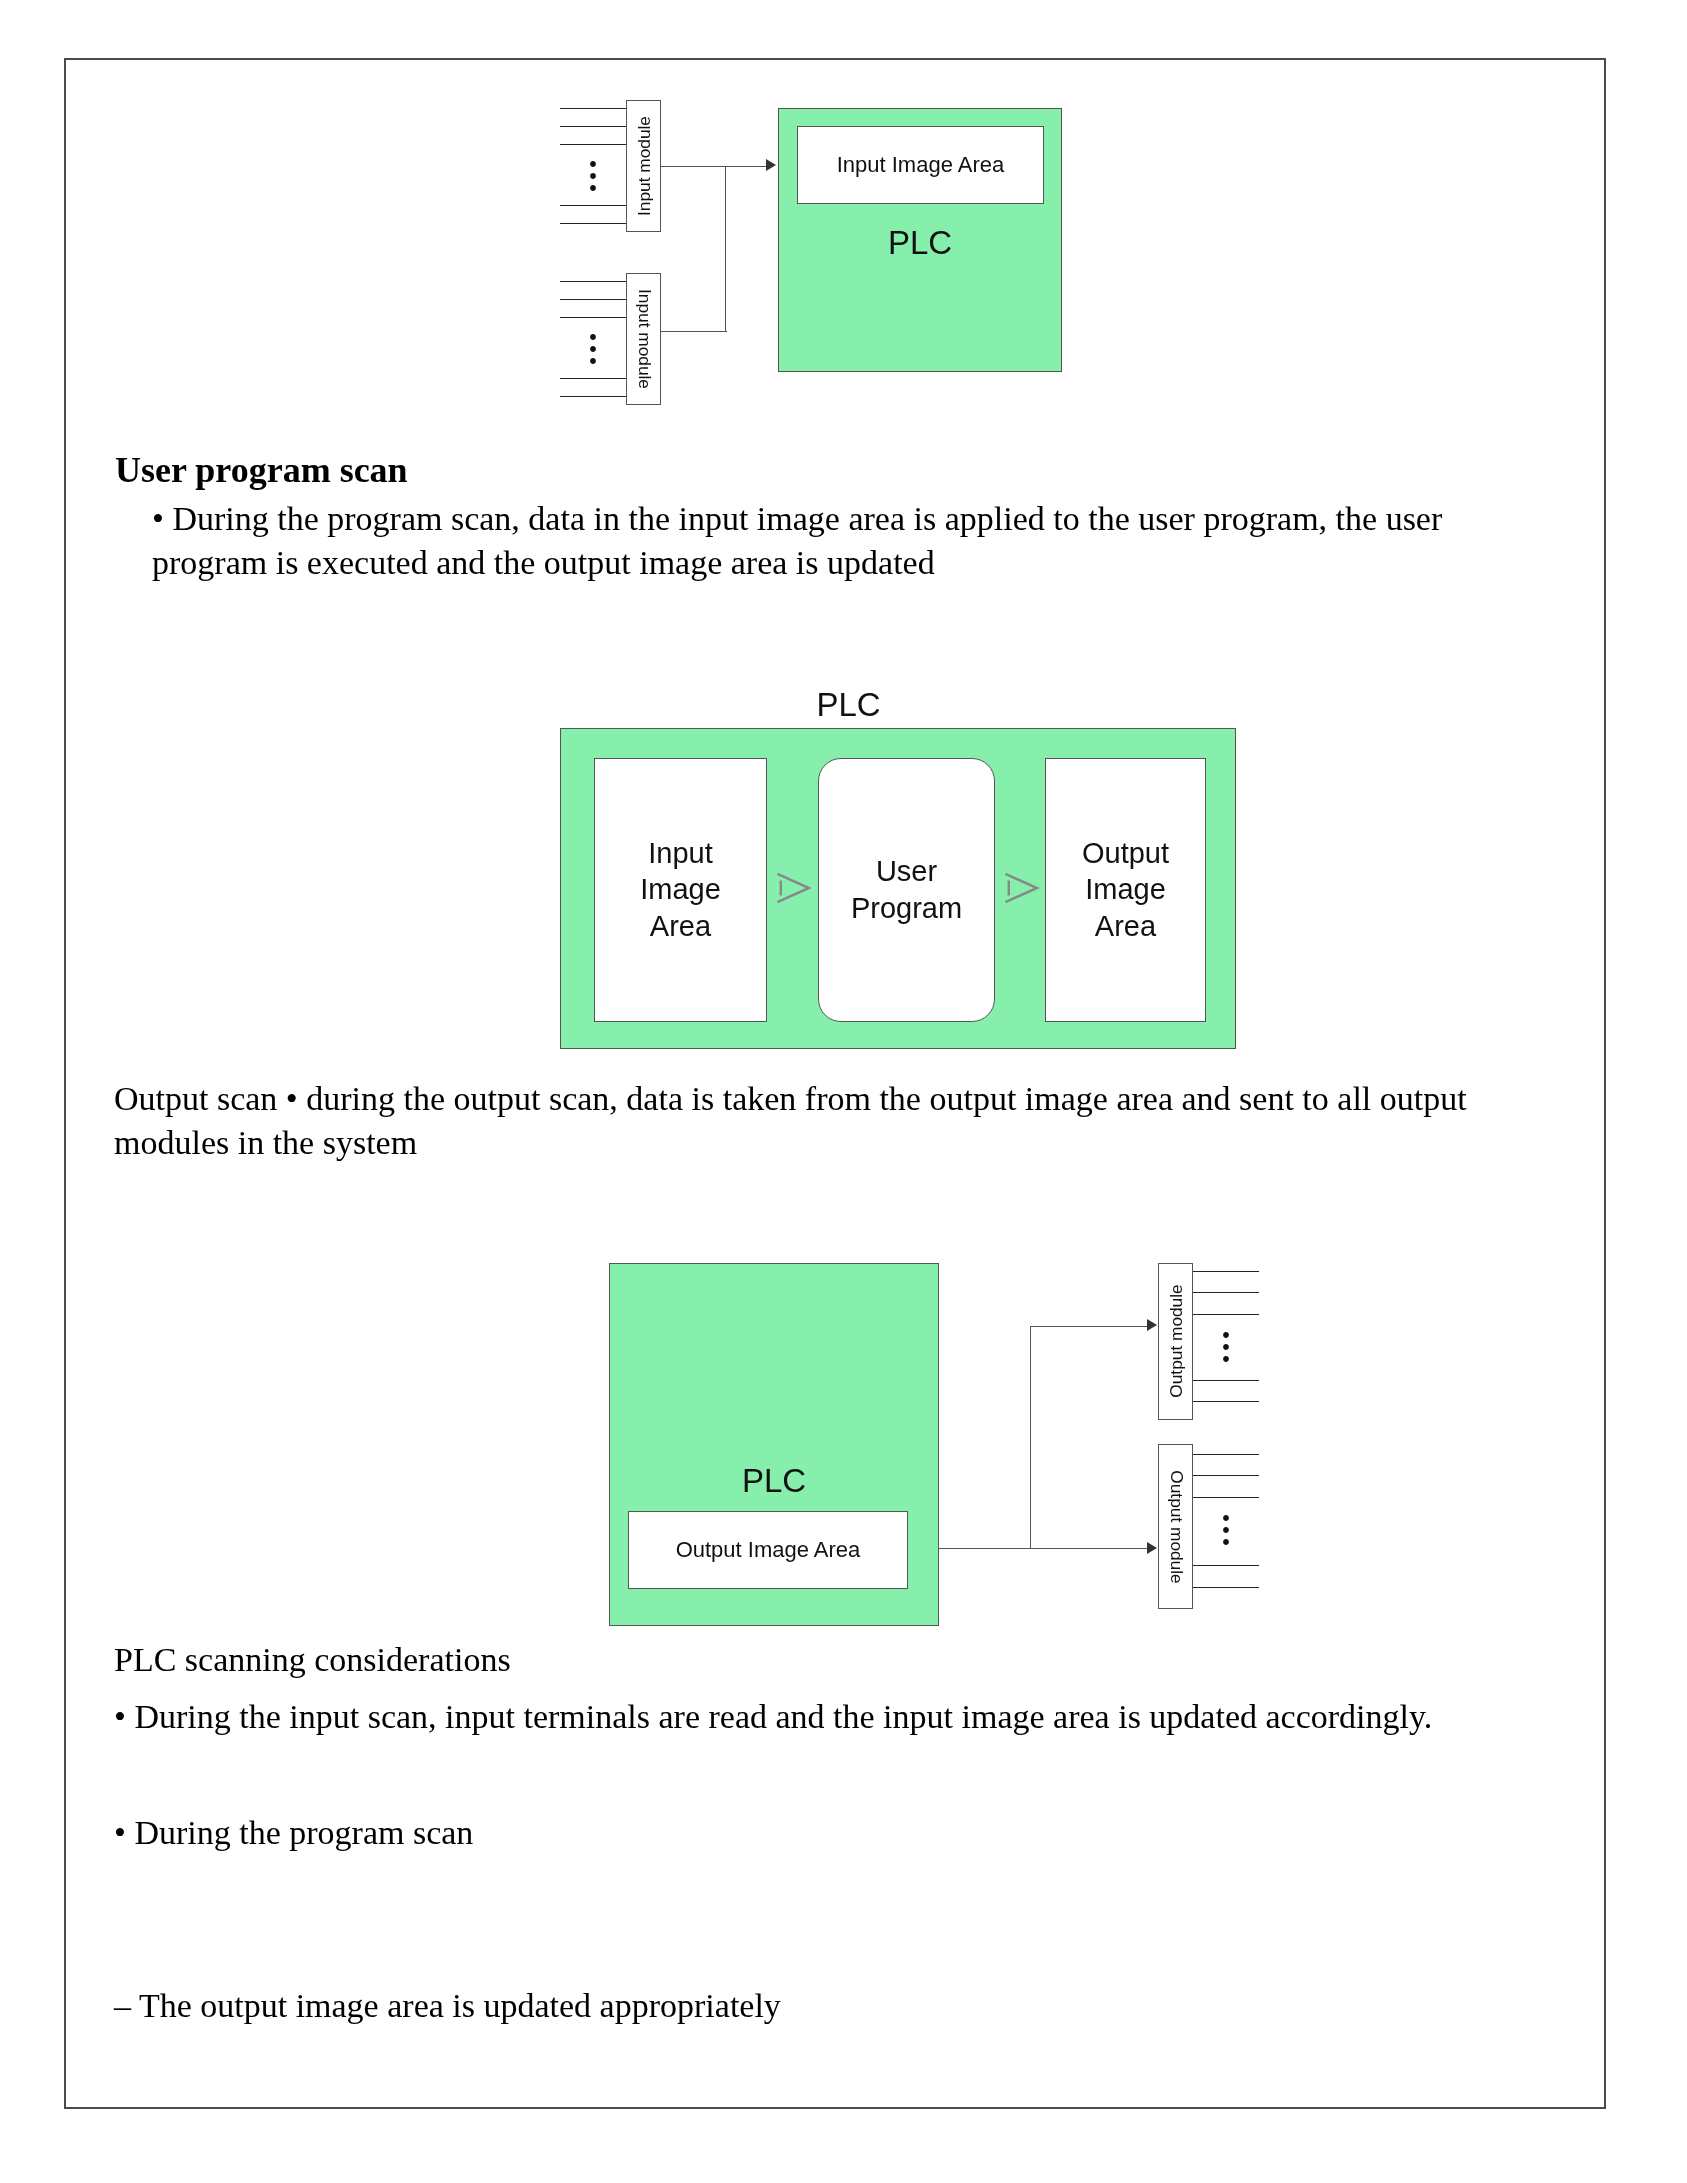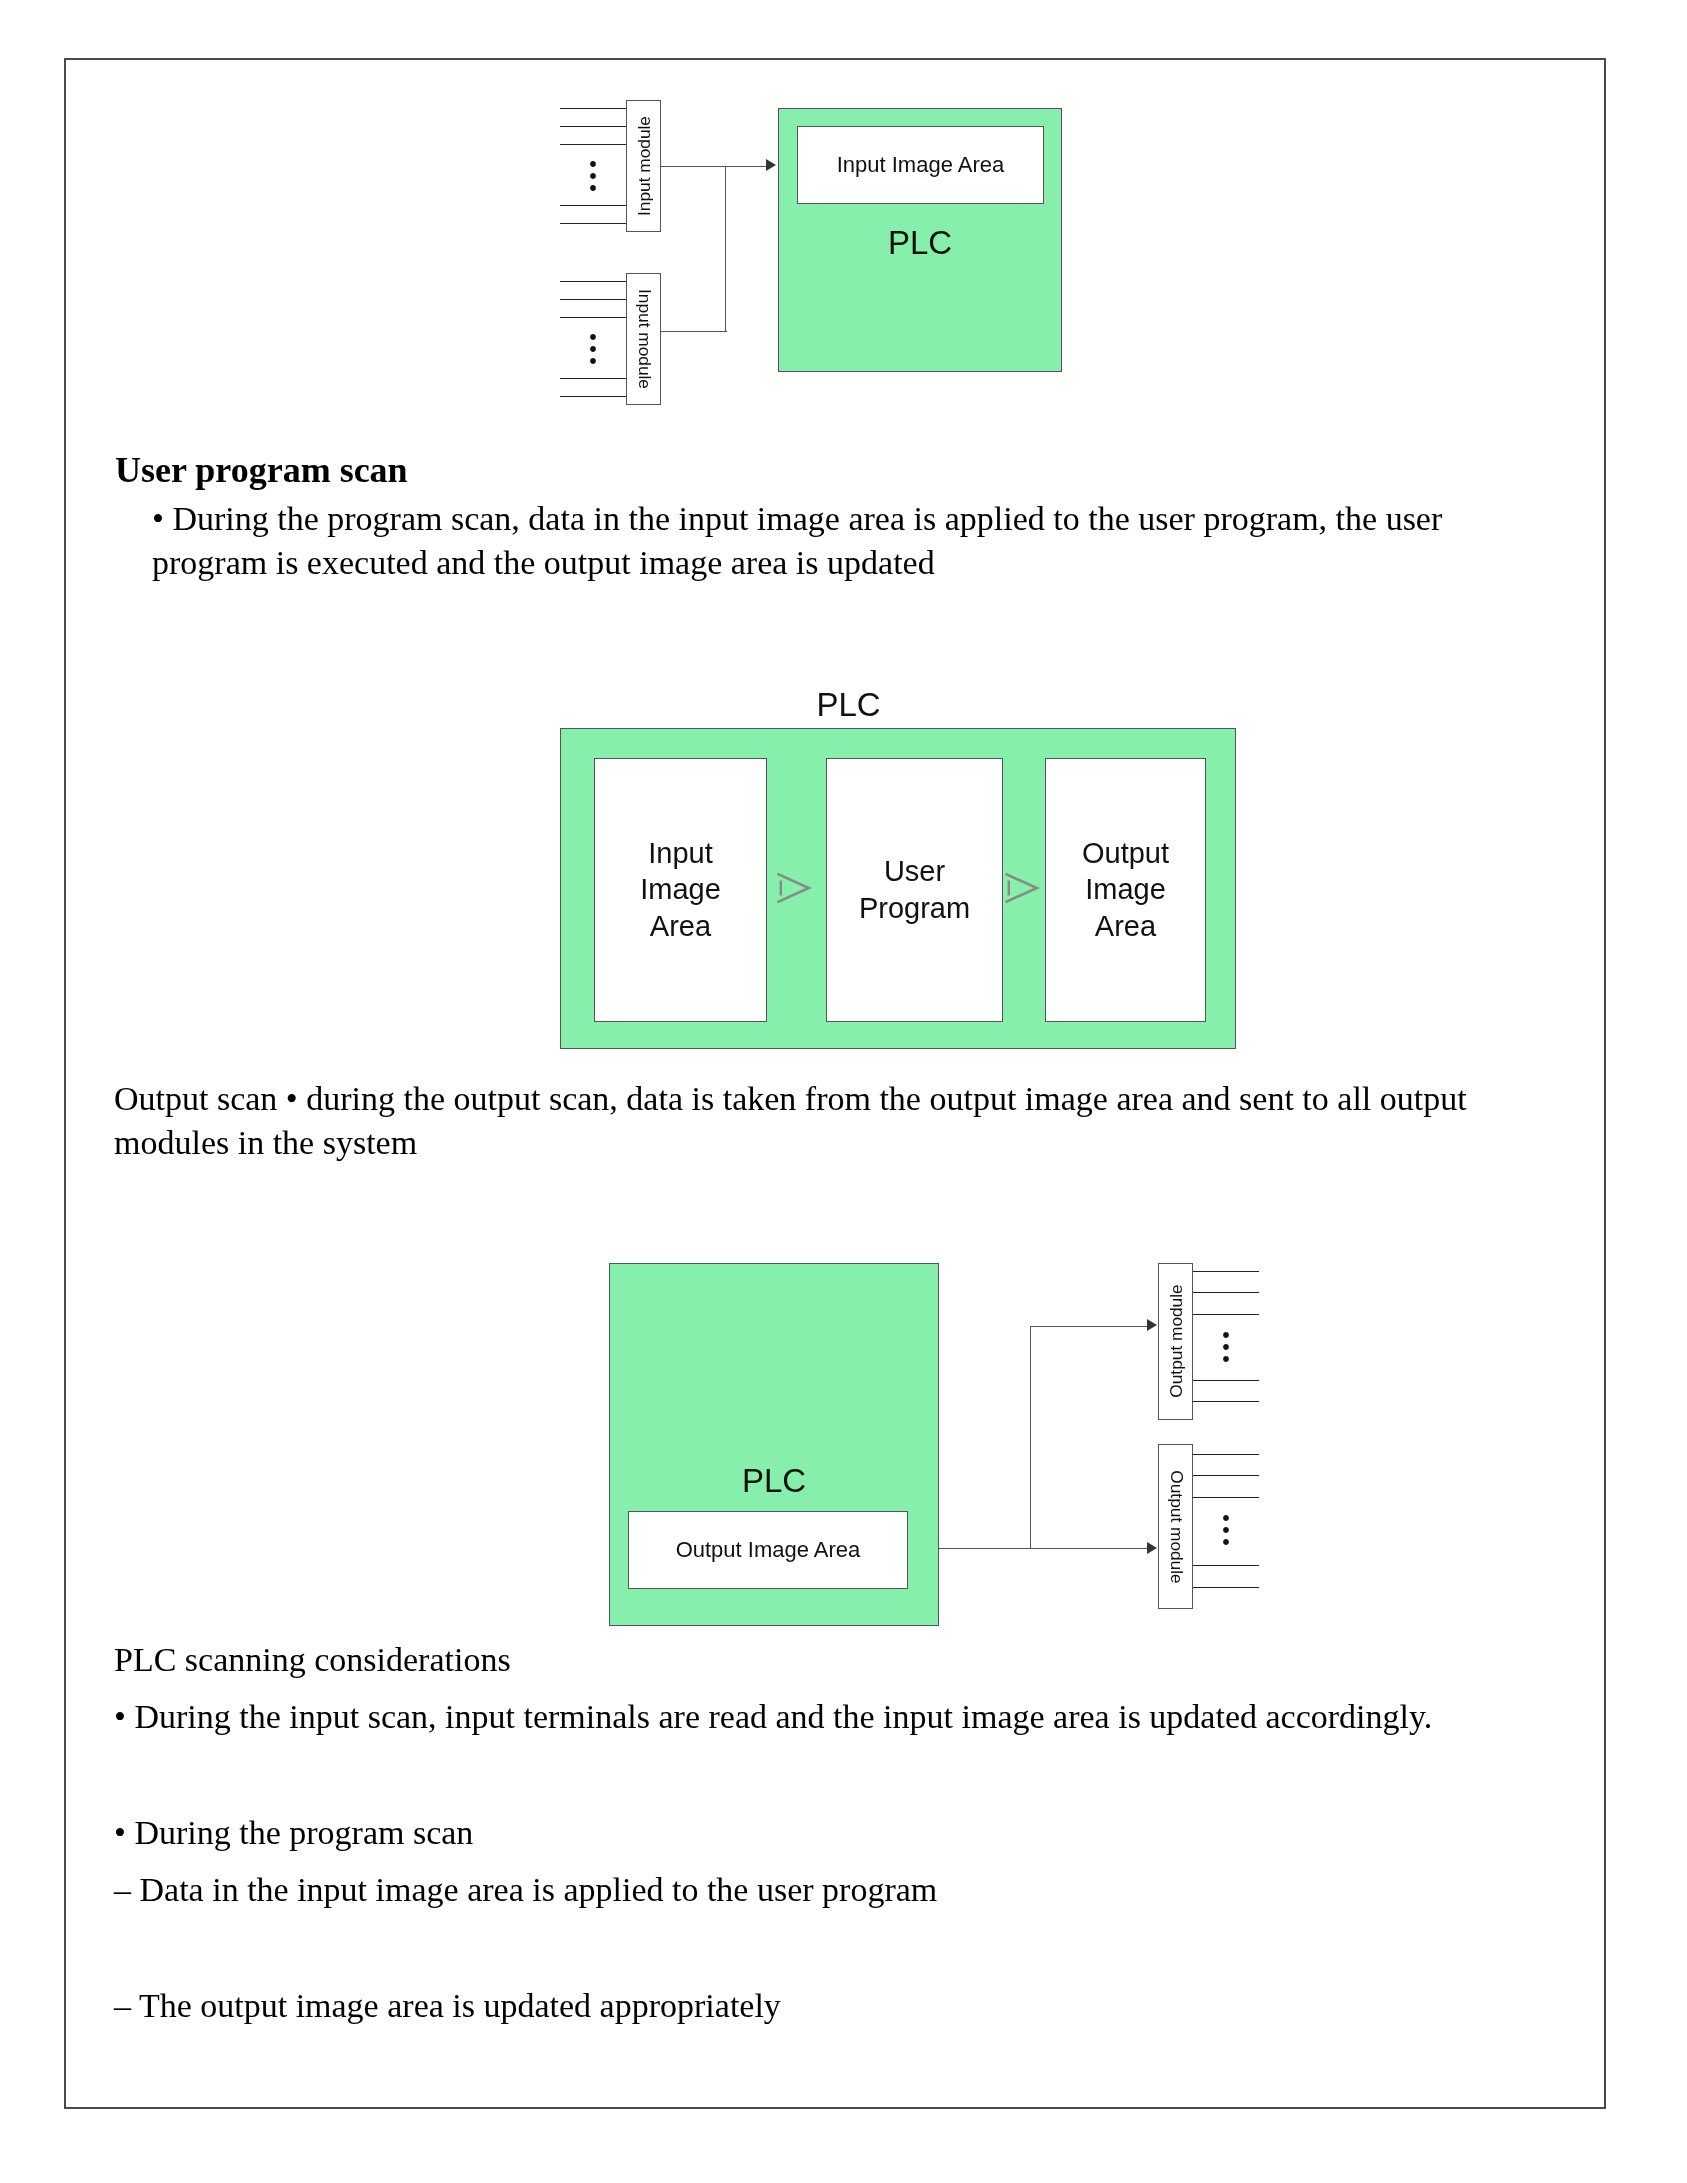--- a/index.html
+++ b/index.html
@@ -229,21 +229,21 @@
 Area</div>
 
         <div class="openarrow" style="left:213px; top:140px;">
           <svg width="40" height="38" viewBox="0 0 48 46">
             <polyline points="4,6 42,23 4,40" fill="none" stroke="#888" stroke-width="3"></polyline>
             <line x1="4" y1="6" x2="4" y2="40" stroke="#888" stroke-width="0"></line>
             <polyline points="8,14 8,32" fill="none" stroke="#888" stroke-width="3"></polyline>
           </svg>
         </div>
 
-        <div class="f2box" style="left:265px; top:29px; width:177px; height:264px; white-space:pre-line;">User
+        <div class="f2box" style="left:257px; top:29px; width:177px; height:264px; white-space:pre-line;border-radius:23px;">User
 Program</div>
 
         <div class="openarrow" style="left:441px; top:140px;">
           <svg width="40" height="38" viewBox="0 0 48 46">
             <polyline points="4,6 42,23 4,40" fill="none" stroke="#888" stroke-width="3"></polyline>
             <polyline points="8,14 8,32" fill="none" stroke="#888" stroke-width="3"></polyline>
           </svg>
         </div>
 
         <div class="f2box" style="left:484px; top:29px; width:161px; height:264px; white-space:pre-line;">Output
@@ -297,20 +297,19 @@
         <div class="wire" style="top:133px;"></div>
       </div>
     </div>
 
     <div class="txt" style="left:48px; top:1635px; width:1368px;">• During the input scan, input terminals are read and the input image area is updated accordingly.</div>
 
     <div class="txt" style="left:48px; top:1578px; width:1318px;">PLC scanning considerations</div>
 
     <div class="txt" style="left:48px; top:1751px; width:1368px;">• During the program scan</div>
 
-    <div class="txt" style="left:48px; top:1808px; width:1368px;">– Data in the input image area is applied to the user program</div>
 
 
     <div class="txt" style="left:48px; top:1924px; width:1368px;">– The output image area is updated appropriately</div>
 
   </div>
 </div>
 
 
 </body></html>

